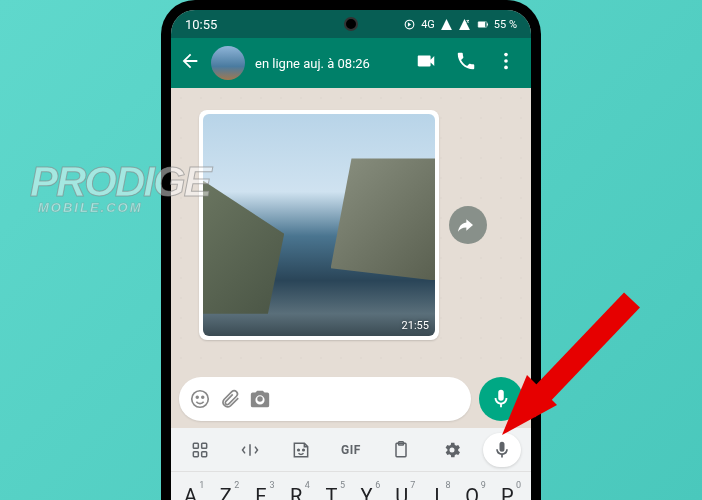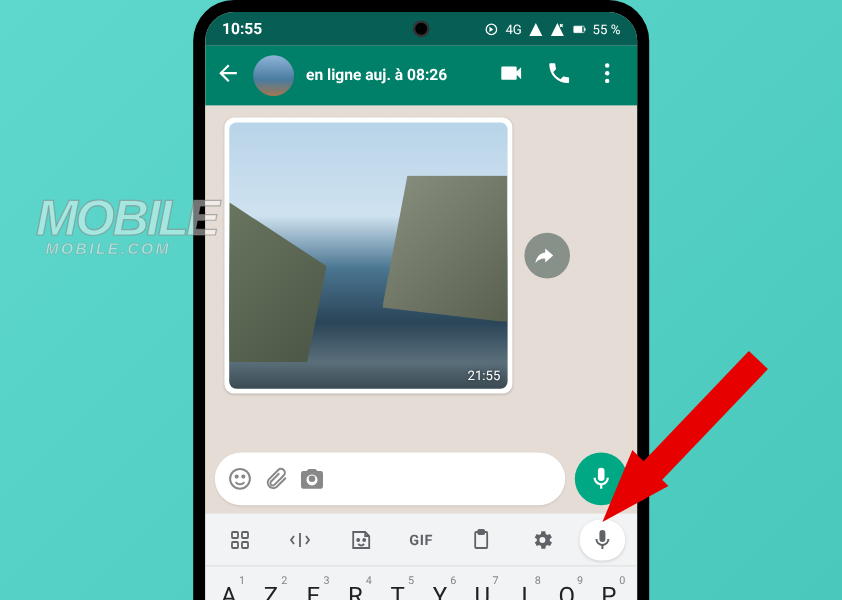--- a/index.html
+++ b/index.html
@@ -34,21 +34,21 @@
     background: #075e54;
     color: #fff;
     height: 28px;
     display: flex;
     align-items: center;
     padding: 0 14px;
     font-size: 13px;
     justify-content: space-between;
     position: relative;
   }
-  .statusbar .left { display: flex; align-items: center; gap: 8px; font-weight: 700;}
+  .statusbar .left { display: flex; align-items: center; gap: 8px; font-weight: 400;}
   .statusbar .camera-hole {
     position: absolute;
     left: 50%;
     top: 50%;
     transform: translate(-50%, -50%);
     width: 14px; height: 14px;
     background: #000;
     border: 2px solid #333;
     border-radius: 50%;
   }
@@ -66,31 +66,31 @@
   .chat-header .back svg { width: 22px; height: 22px; }
   .avatar {
     width: 34px; height: 34px;
     border-radius: 50%;
     background: linear-gradient(180deg, #8fb5d8 0%, #4a7ba0 60%, #a07850 100%);
     flex-shrink: 0;
   }
   .chat-header .status-text {
     flex: 1;
     font-size: 13px;
-    font-weight: 700;
+    font-weight: 400;
   }
   .chat-header .actions { display: flex; gap: 18px; padding-right: 6px; }
   .chat-header .actions svg { width: 22px; height: 22px; }
   .chat-bg {
     background: #e5ddd5;
     background-image: radial-gradient(rgba(0,0,0,0.02) 1px, transparent 1px);
     background-size: 20px 20px;
     height: calc(100% - 28px - 50px - 58px - 92px);
     position: relative;
-    padding: 10px;
+    padding: 22px;
   }
   .message-img {
     position: relative;
     width: 240px;
     height: 230px;
     margin-left: 6px;
     background: #fff;
     border-radius: 8px;
     padding: 4px;
     box-shadow: 0 1px 2px rgba(0,0,0,0.15);
@@ -416,21 +416,21 @@
           <div class="kb-key">I<sup>8</sup></div>
           <div class="kb-key">O<sup>9</sup></div>
           <div class="kb-key">P<sup>0</sup></div>
         </div>
     </div>
 
   </div>
 </div>
 
 <div class="watermark">
-  <div class="line1">MOBILE</div>
+  <div class="line1">PRODIGE</div>
   <div class="line2">MOBILE.COM</div>
 </div>
 
 <svg class="arrow" width="180" height="180" viewBox="0 0 180 180">
   <defs>
     <marker id="ah" markerWidth="10" markerHeight="10" refX="2" refY="5" orient="auto">
       <path d="M0 0L10 5L0 10z" fill="#e60000"></path>
     </marker>
   </defs>
   <line x1="160" y1="20" x2="55" y2="130" stroke="#e60000" stroke-width="22"></line>

